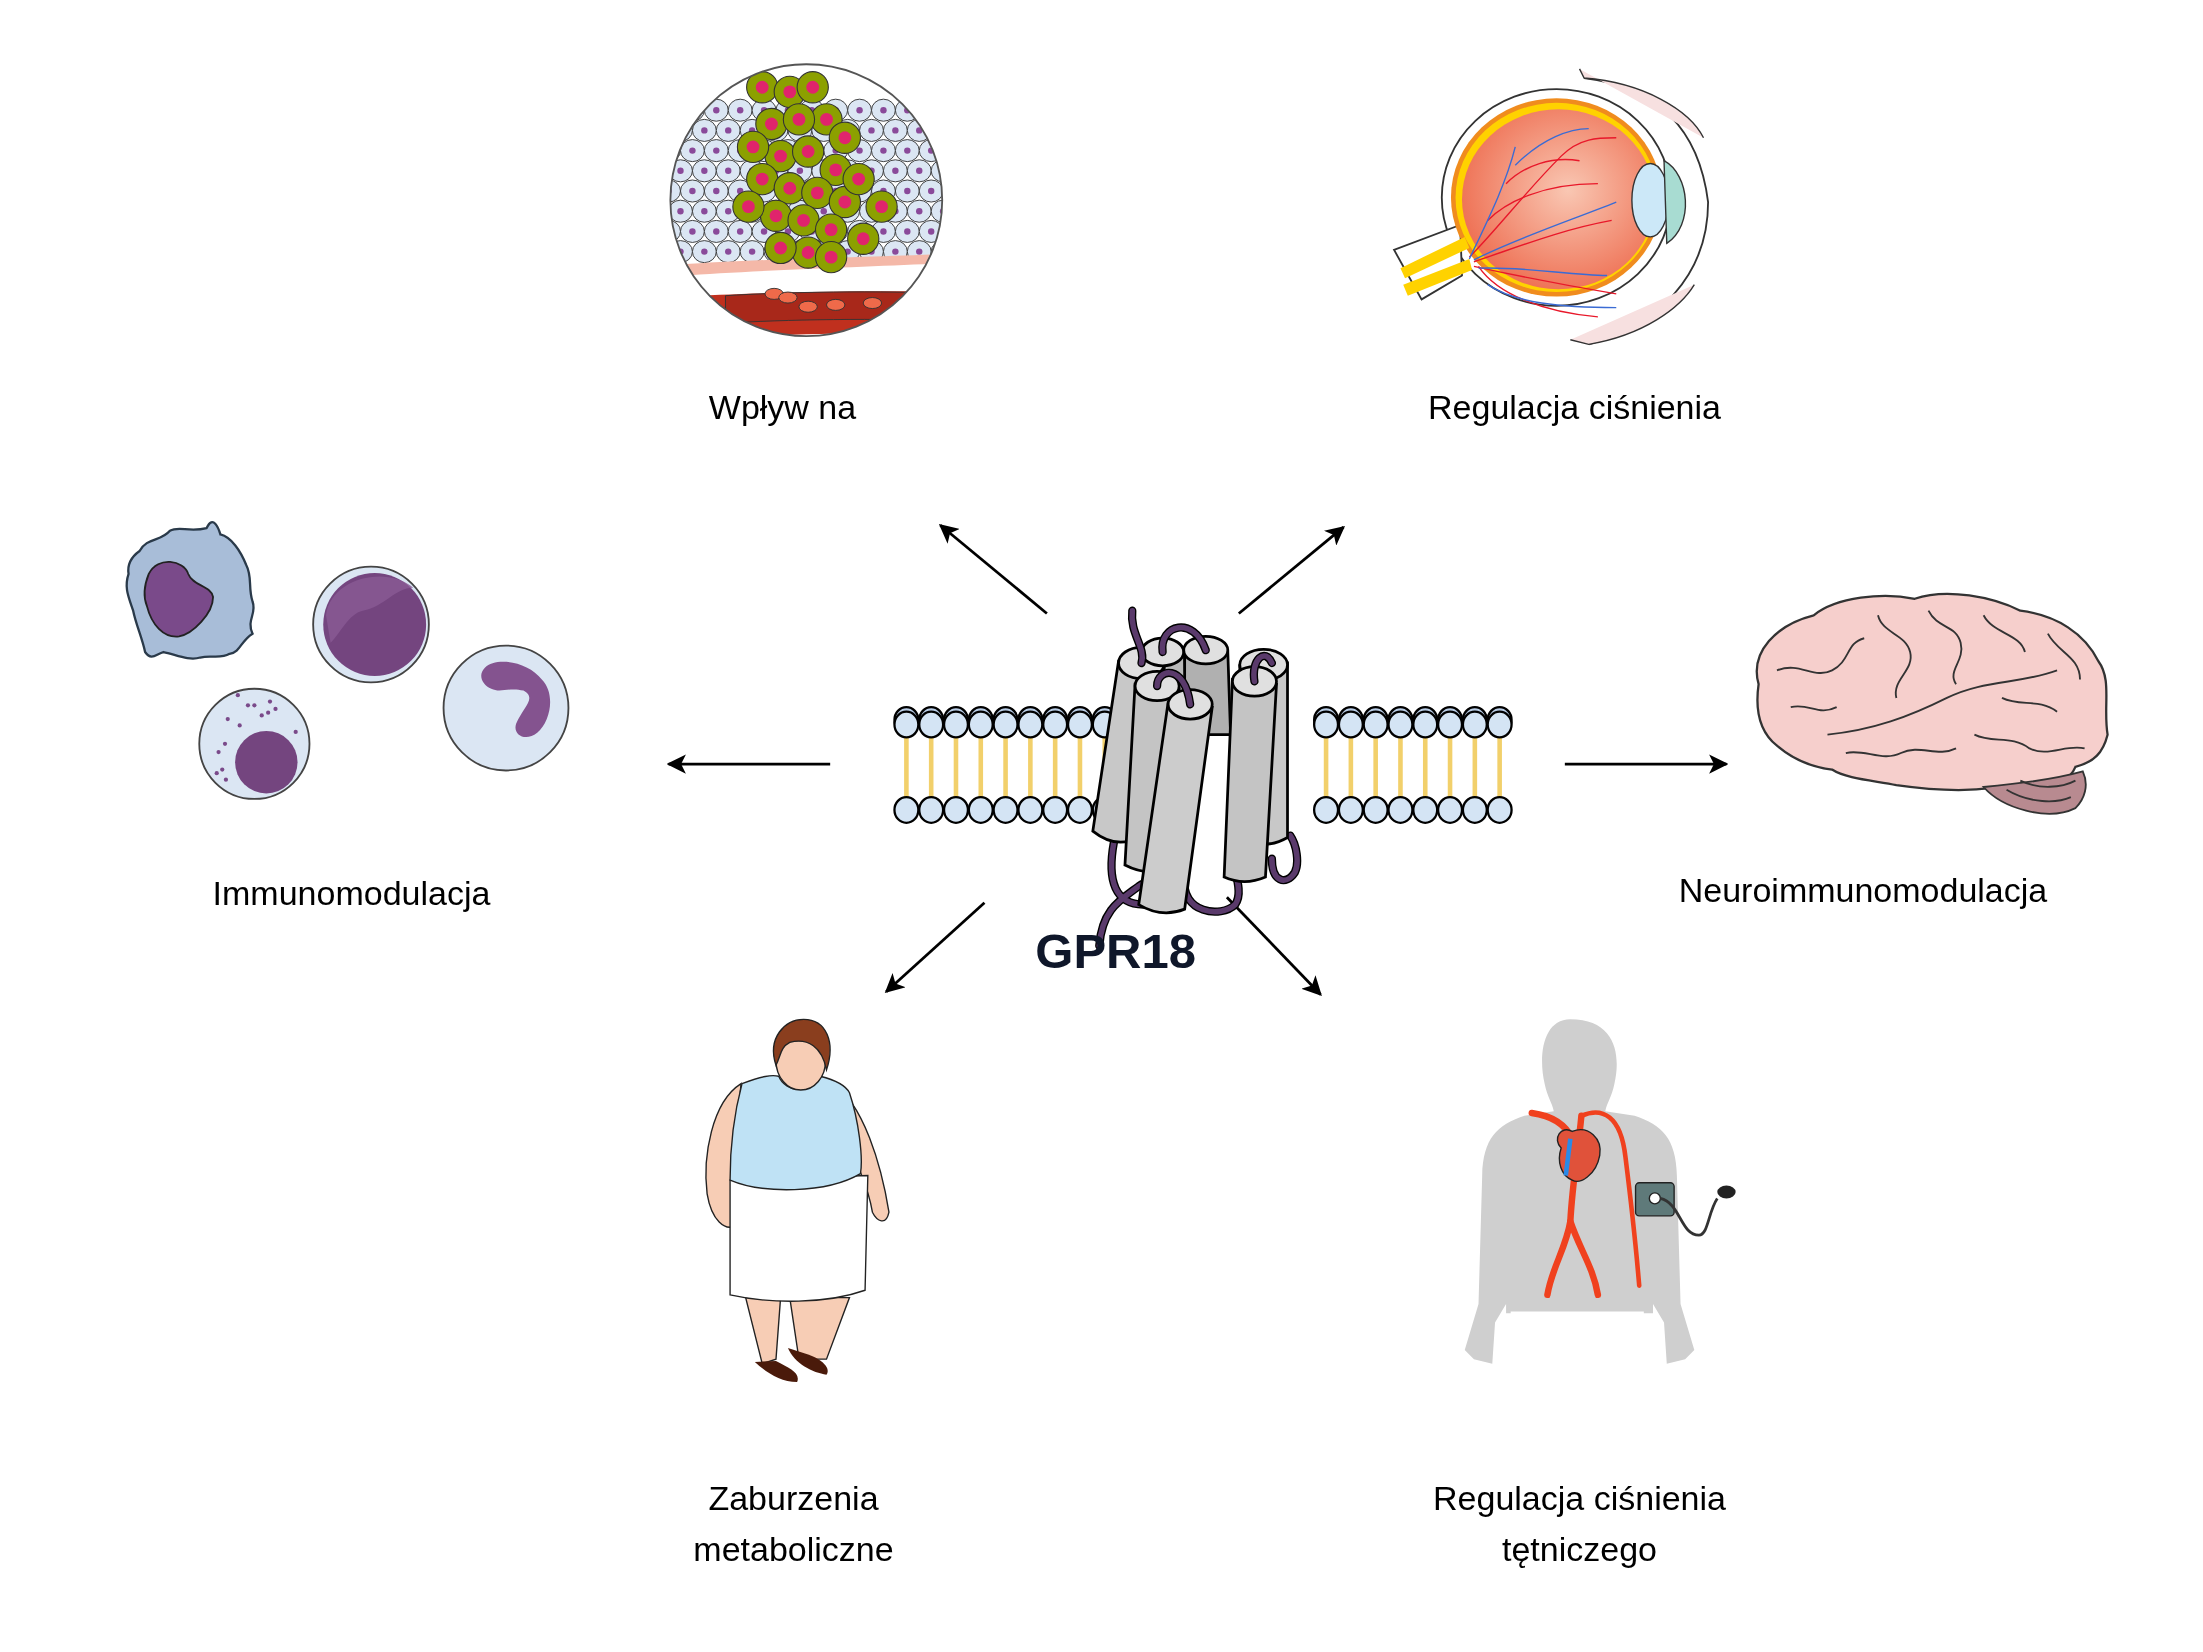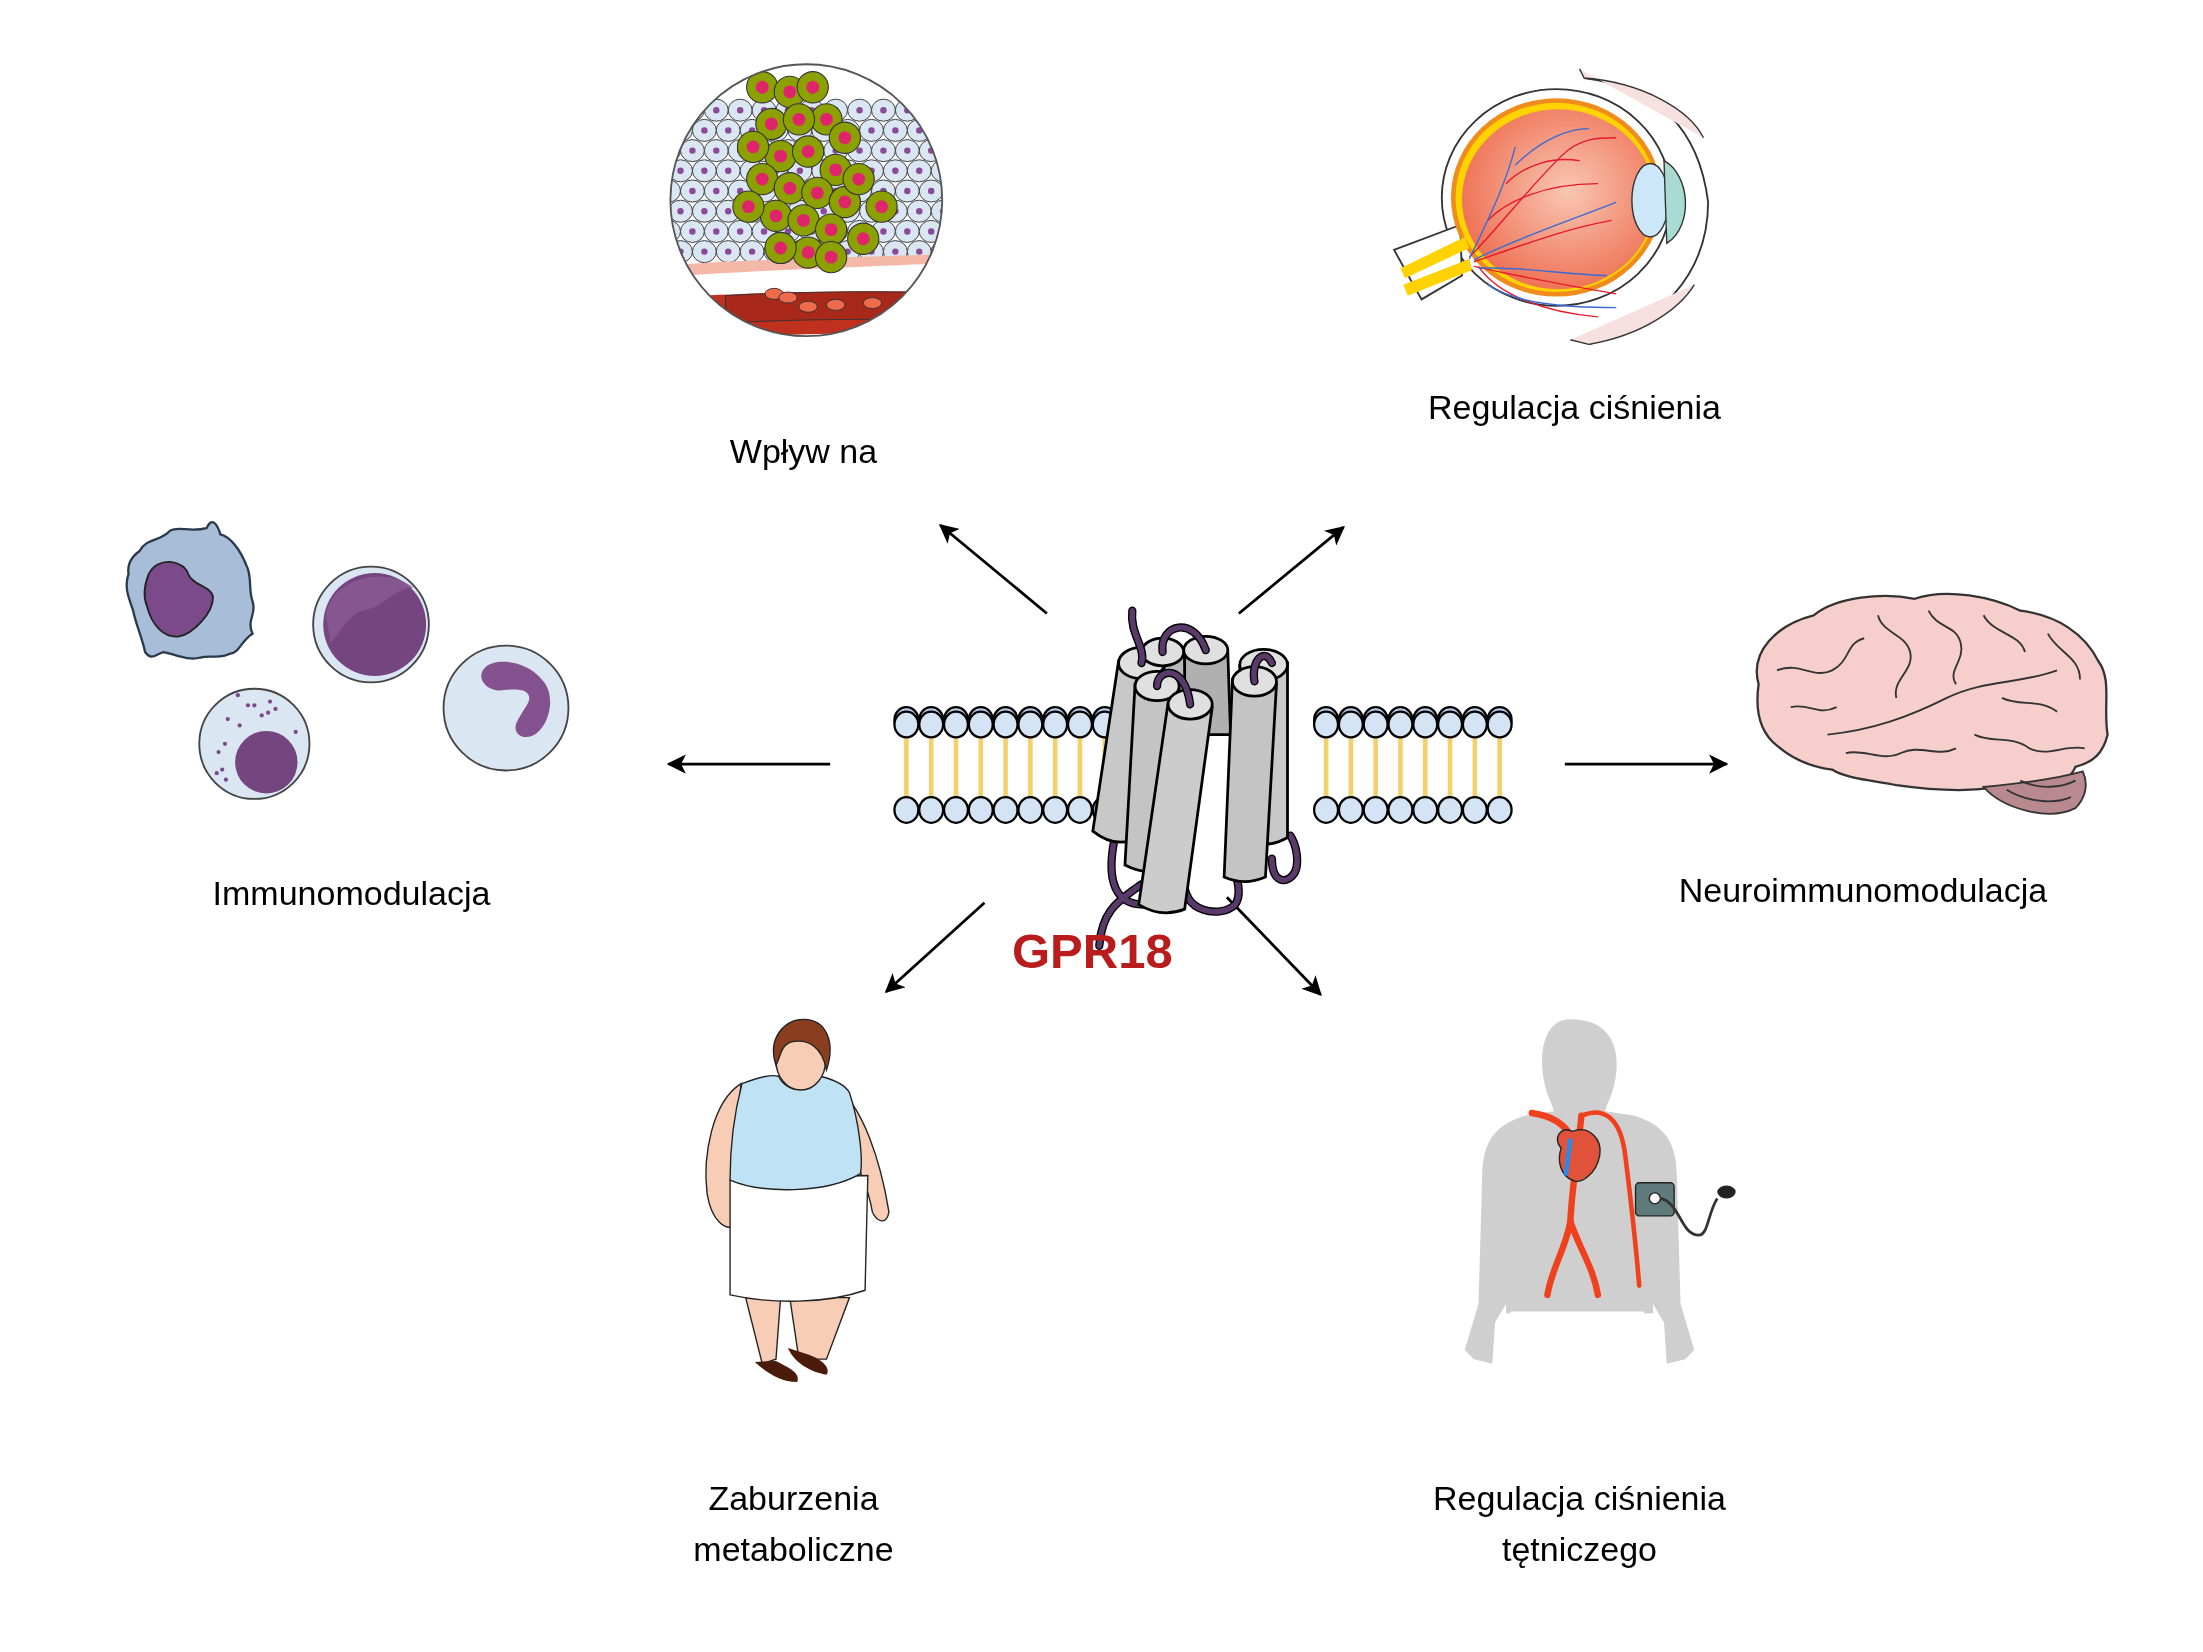--- a/index.html
+++ b/index.html
@@ -3,21 +3,21 @@
 <meta charset="utf-8">
 <style>
   html, body { margin:0; padding:0; background:#ffffff; }
   body { width:2204px; height:1653px; position:relative; overflow:hidden;
          font-family:"Liberation Sans", sans-serif; color:#000; }
   #canvas { position:absolute; left:0; top:0; width:2204px; height:1653px; }
   .label { position:absolute; font-family:"Liberation Sans", sans-serif; font-size:34px;
            line-height:51px; text-align:center; color:#000; white-space:nowrap; }
   .label span { display:block; }
   .center-label { position:absolute; font-family:"Liberation Sans", sans-serif; font-weight:bold;
-           font-size:49px; text-align:left; color:#b91c1c; }
+           font-size:49px; text-align:right; color:#0f172a; }
 </style>
 </head>
 <body>
 
 <svg id="canvas" width="2204" height="1653" viewBox="0 0 2400 1800" xmlns="http://www.w3.org/2000/svg">
   <defs>
     <marker id="arrowhead" viewBox="0 0 10 10" refX="9" refY="5" markerWidth="7" markerHeight="7" orient="auto">
       <path d="M0,0 L10,5 L0,10 L2.5,5 Z" fill="#000"></path>
     </marker>
     <radialGradient id="eyeGrad" cx="0.55" cy="0.45" r="0.6">
@@ -526,21 +526,21 @@
     </g>
     <path d="M1700,1250 C1690,1240 1700,1225 1712,1232 C1730,1225 1745,1240 1742,1258 C1738,1280 1720,1290 1712,1285 C1700,1280 1695,1265 1700,1250 Z" fill="#e0523a" stroke="#222" stroke-width="1.5"></path>
     <path d="M1710,1240 L1705,1280" stroke="#2a8ae8" stroke-width="5"></path>
     <rect x="1781" y="1288" width="42" height="36" rx="4" fill="#5f7a7a" stroke="#222" stroke-width="1.5"></rect>
     <circle cx="1802" cy="1305" r="6" fill="#fff" stroke="#222" stroke-width="1.5"></circle>
     <path d="M1808,1305 C1830,1310 1830,1345 1850,1345 C1860,1345 1860,1320 1870,1305" stroke="#333" stroke-width="3" fill="none"></path>
     <ellipse cx="1880" cy="1298" rx="10" ry="7" fill="#222"></ellipse>
   </g>
 </svg>
 
-<div class="label" style="left:643px; top:382px; width:321px;margin-top:44px;">
+<div class="label" style="left:622px; top:382px; width:321px;">
   <span>Wpływ na</span>
 </div>
 <div class="label" style="left:1377px; top:382px; width:395px;">
   <span>Regulacja ciśnienia</span>
 </div>
 <div class="label" style="left:168px; top:868px; width:367px;">
   <span>Immunomodulacja</span>
 </div>
 <div class="label" style="left:1652px; top:865px; width:422px;">
   <span>Neuroimmunomodulacja</span>

